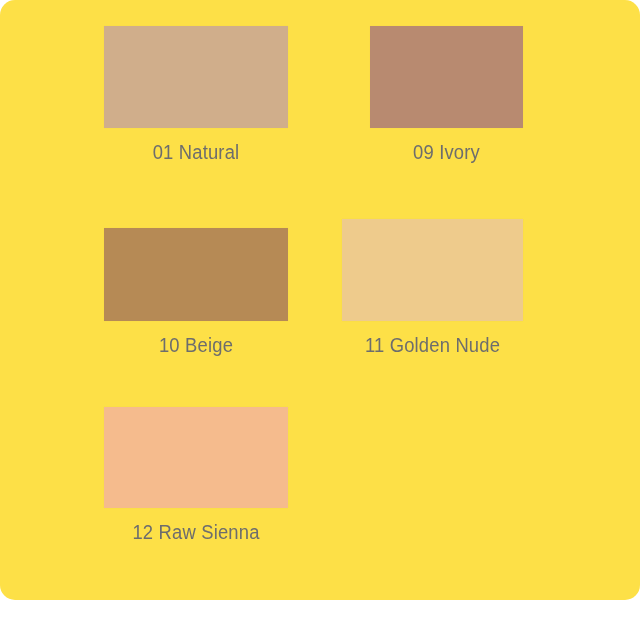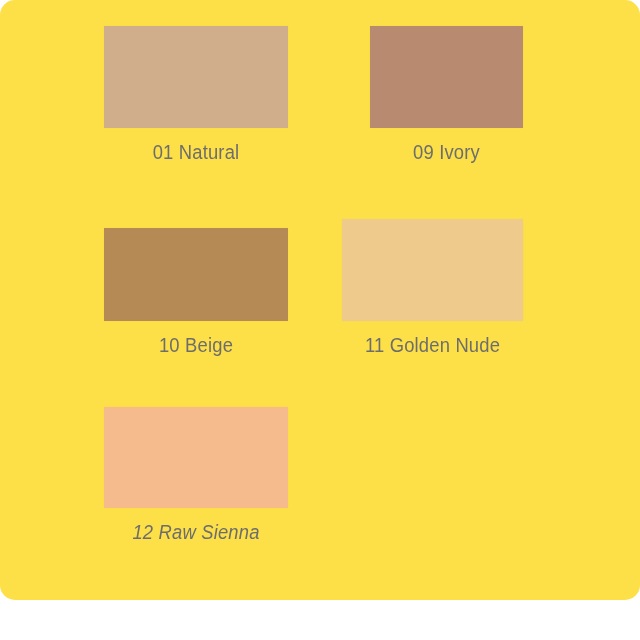--- a/index.html
+++ b/index.html
@@ -41,21 +41,21 @@
     display: flex;
     flex-direction: column;
     align-items: center;
     justify-content: flex-start;
   }
 
   .shade-card-r1c1 { grid-column: 2; grid-row: 2; }
   .shade-card-r1c2 { grid-column: 4; grid-row: 2; padding-left: 28px; }
   .shade-card-r2c1 { grid-column: 2; grid-row: 4; margin-top: 12px; }
   .shade-card-r2c2 { grid-column: 4; grid-row: 4; justify-content: flex-end; }
-  .shade-card-r3c1 { grid-column: 2; grid-row: 6; font-style: italic; }
+  .shade-card-r3c1 { grid-column: 2; grid-row: 6; }
 
   .shade-chip {
     width: 100%;
     height: 102px;
     display: block;
     box-shadow: 0 0 1px rgba(0, 0, 0, 0.06);
   }
 
   .shade-label {
     margin-top: 14px;

